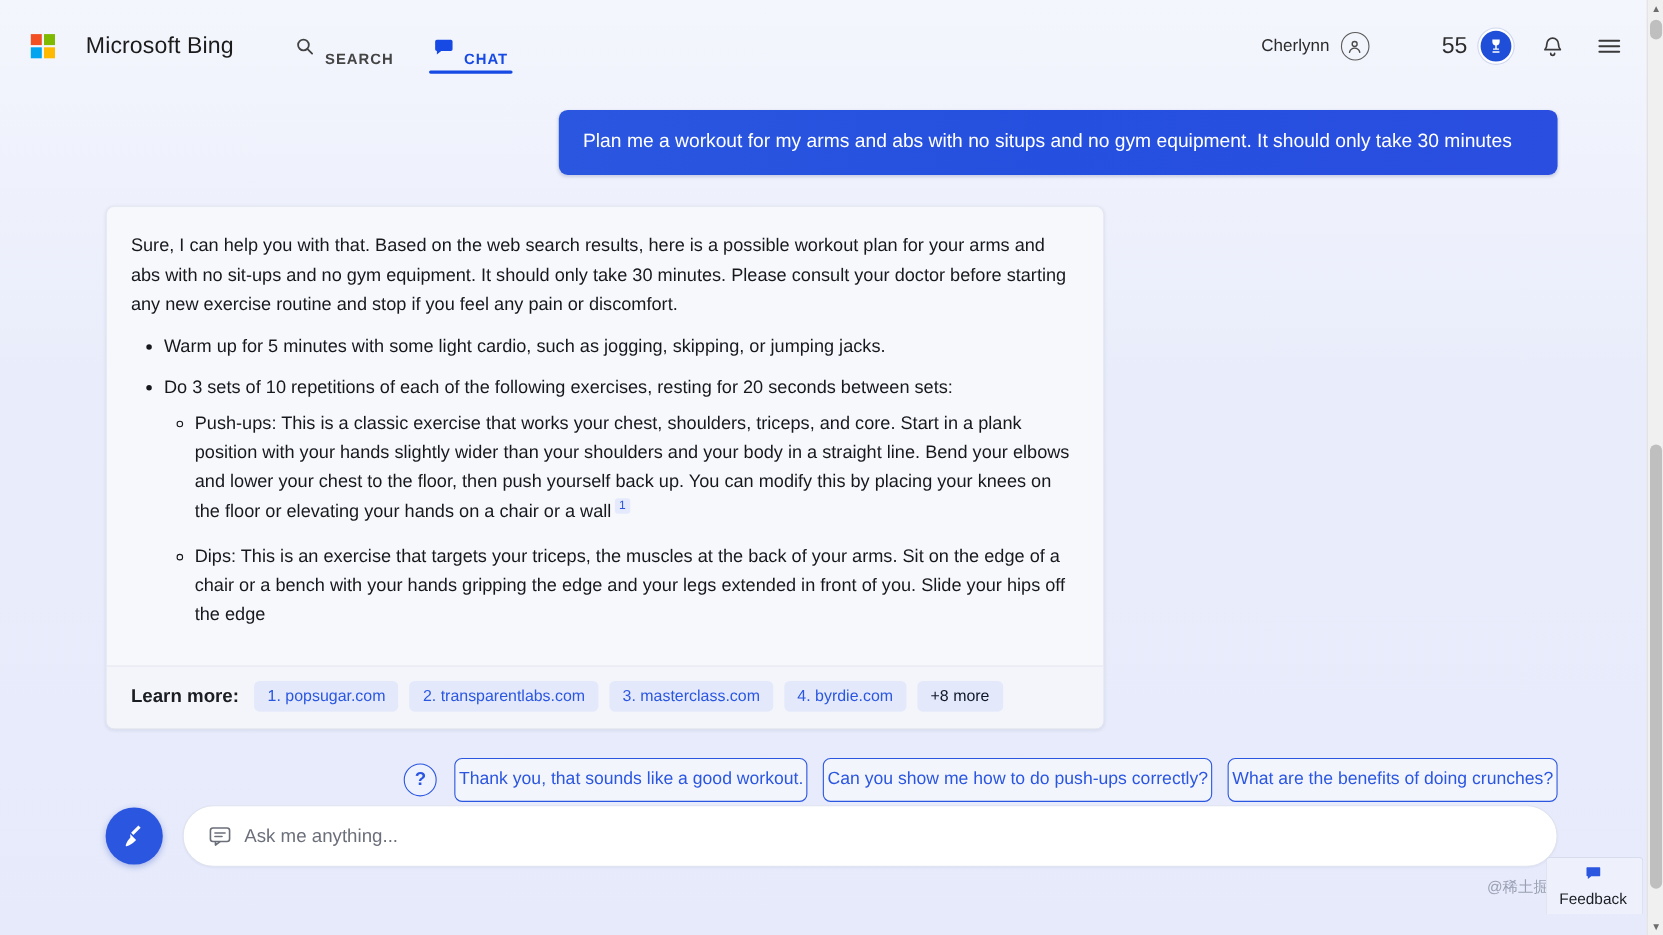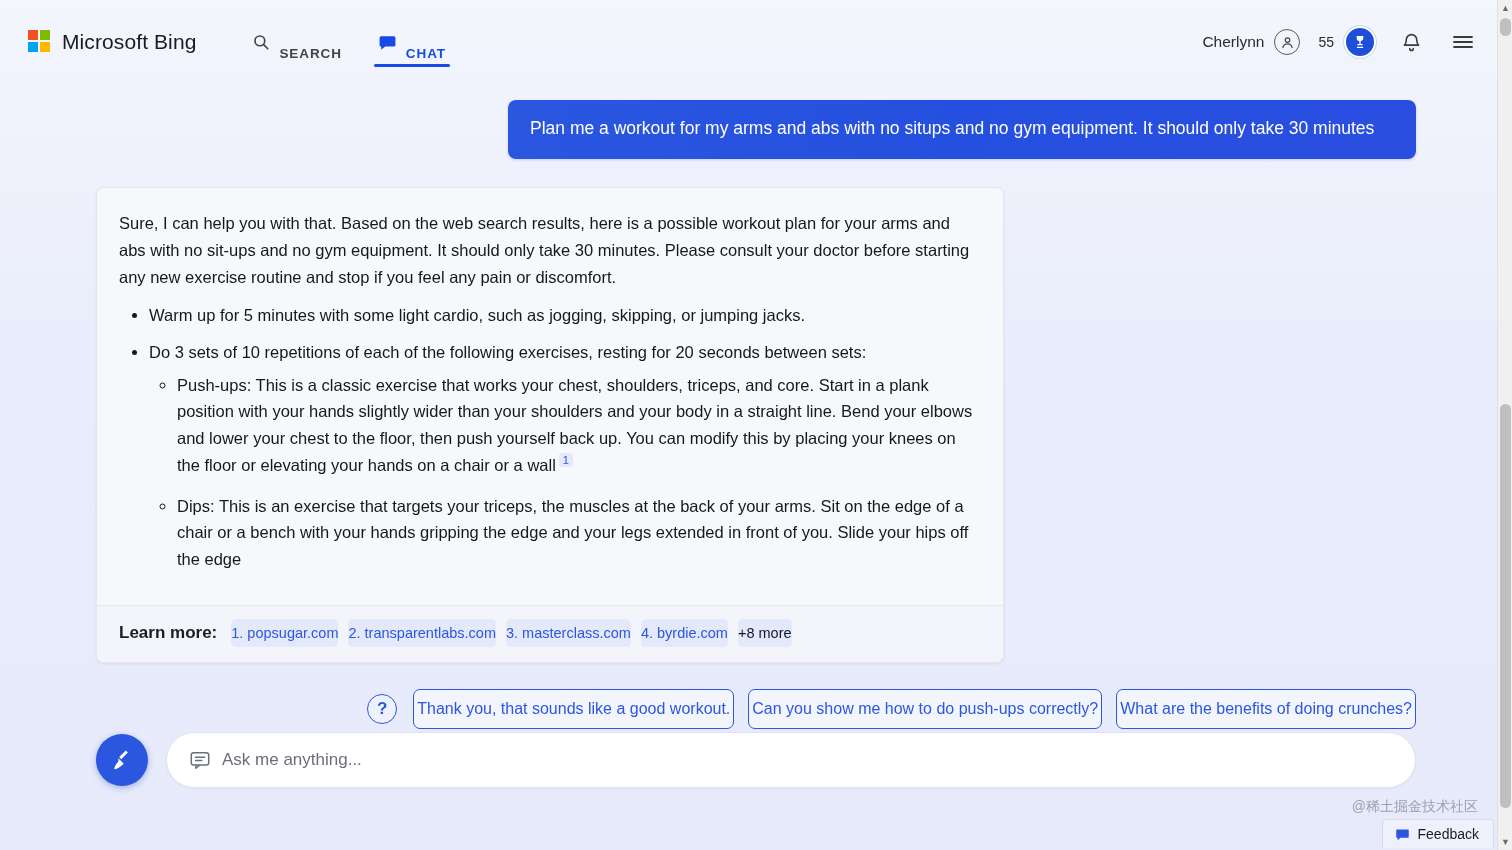--- a/index.html
+++ b/index.html
@@ -21,22 +21,22 @@
   .header {
     position: relative;
     height: 84px;
     display: flex;
     align-items: center;
     padding: 0 24px 0 28px;
     background: transparent;
   }
   .brand {
     display: flex;
-    align-items: flex-start;
-    gap: 12px;
+    align-items: center;
+    gap: 28px;
     margin-right: 38px;
   }
   .ms-logo {
     width: 22px; height: 22px;
     display: grid;
     grid-template-columns: 10px 10px;
     grid-template-rows: 10px 10px;
     gap: 2px;
   }
   .ms-logo i { display: block; width: 10px; height: 10px; }
@@ -95,21 +95,21 @@
   .avatar-ring {
     width: 26px; height: 26px;
     border-radius: 50%;
     border: 1.6px solid #5a5a5a;
     display: flex; align-items: center; justify-content: center;
     color: #4a4a4a;
   }
   .points {
     display: flex; align-items: center; gap: 10px;
   }
-  .points-count { font-size: 14px; color: #2b2b2b; }
+  .points-count { font-size: 21px; color: #2b2b2b; margin-left: 48px; }
   .rewards-badge {
     width: 32px; height: 32px;
     border-radius: 50%;
     background: #1f4fd8;
     border: 2.5px solid #fff;
     box-shadow: 0 0 0 1px #cfd6ee;
     display: flex; align-items: center; justify-content: center;
     color: #fff;
     font-size: 14px;
   }
@@ -186,21 +186,21 @@
   .learn-label {
     font-size: 17px;
     font-weight: 700;
     color: #1a1d23;
     margin-right: 4px;
   }
   .source-chip {
     background: #e3e9fb;
     color: #2b56e0;
     border-radius: 5px;
-    padding: 6px 0;
+    padding: 6px 12px;
     font-size: 14.5px;
     cursor: pointer;
     white-space: nowrap;
   }
   .source-chip.more { color: #0f172a; }
 
   
   .suggestions {
     margin-top: 26px;
     display: flex;
@@ -273,30 +273,31 @@
   
   .watermark {
     position: absolute;
     right: 34px; bottom: 34px;
     color: #8d93a6;
     font-size: 14px;
     opacity: .85;
   }
   .feedback {
     position: absolute;
-    right: 18px; bottom: 2px;
+    right: 18px; bottom: 19px;
     background: #eef1fb;
     border: 1px solid #d7dcec;
     border-bottom: none;
     border-radius: 4px 4px 0 0;
     padding: 6px 14px 6px 12px;
     display: flex; align-items: center; gap: 8px;
     font-size: 14px;
     color: #1a1d23;
     cursor: pointer;
+    flex-direction: column;
   }
 
   
   .scrollbar {
     position: absolute;
     top: 0; right: 0;
     width: 15px; height: 850px;
     background: #f0f0f0;
     border-left: 1px solid #e0e0e0;
   }

